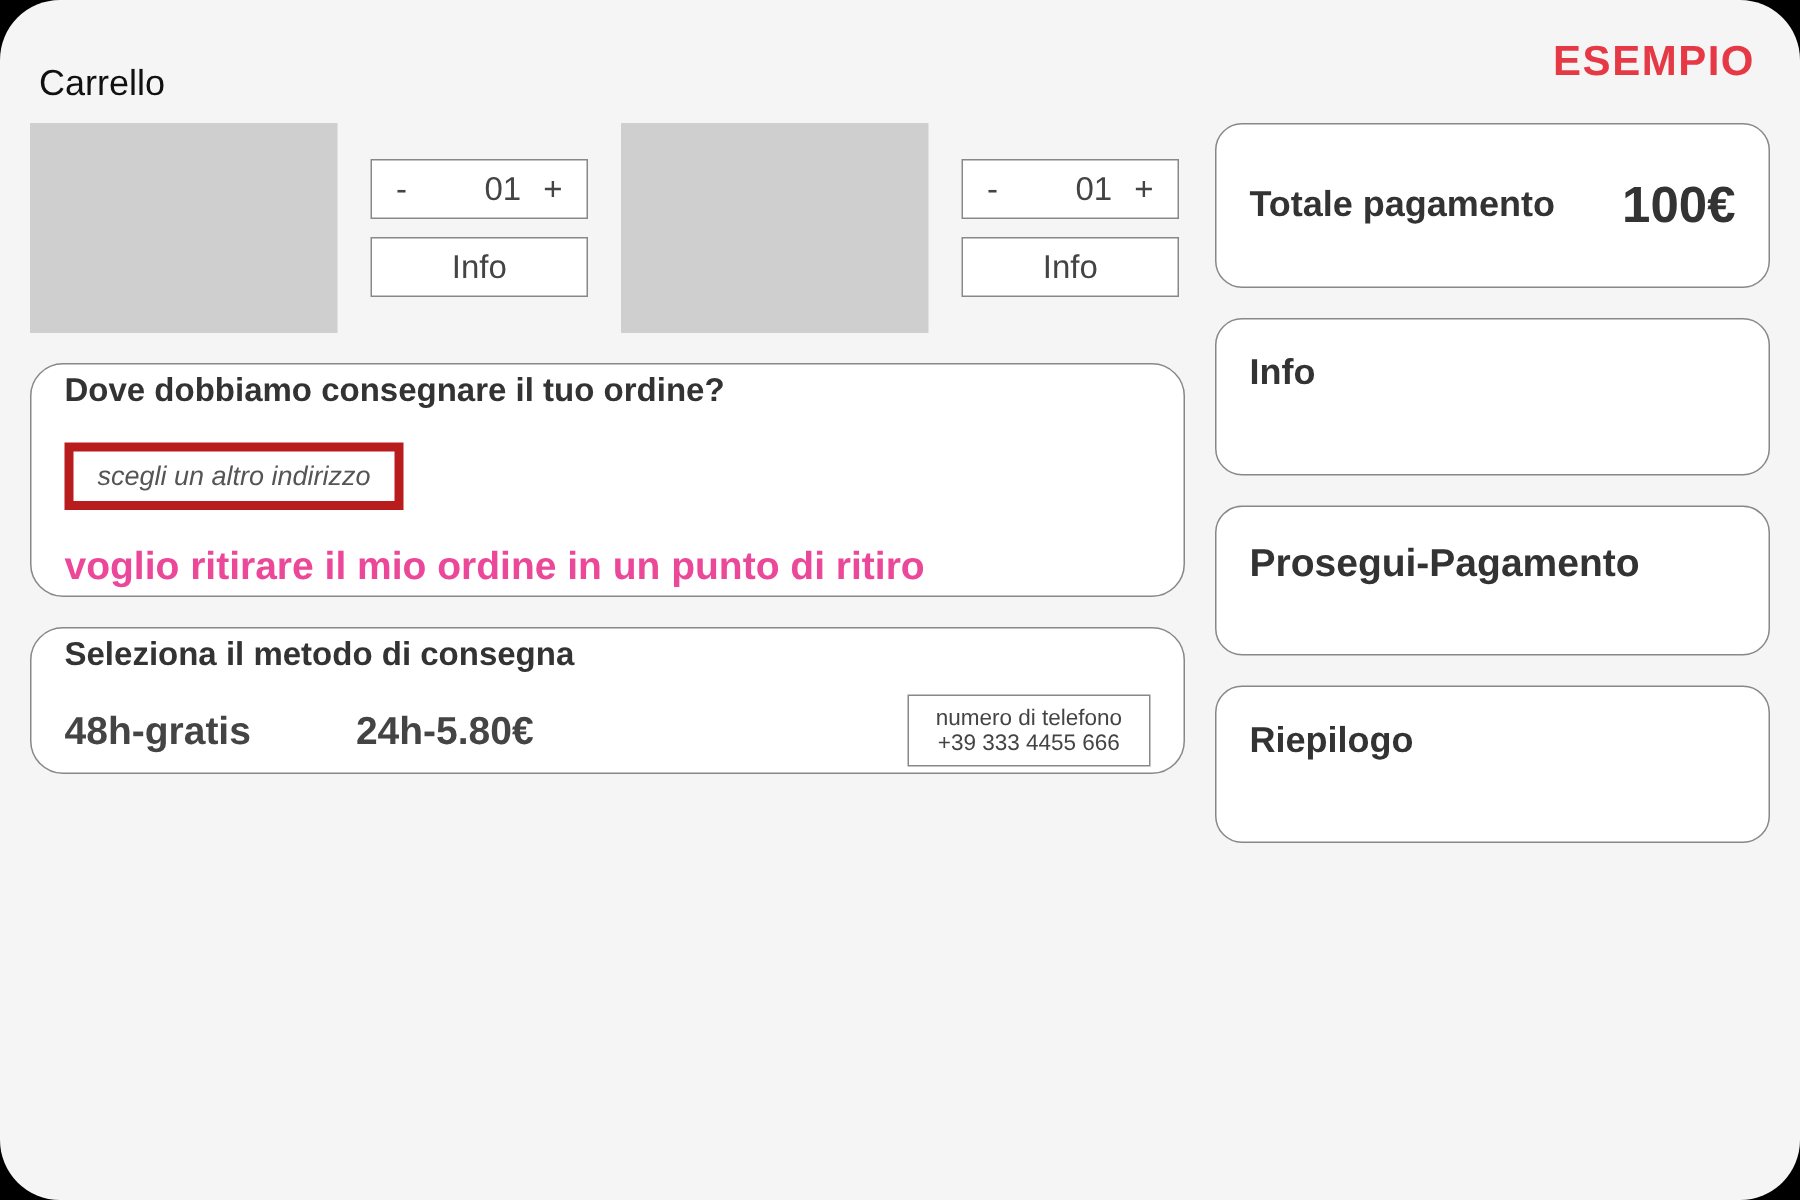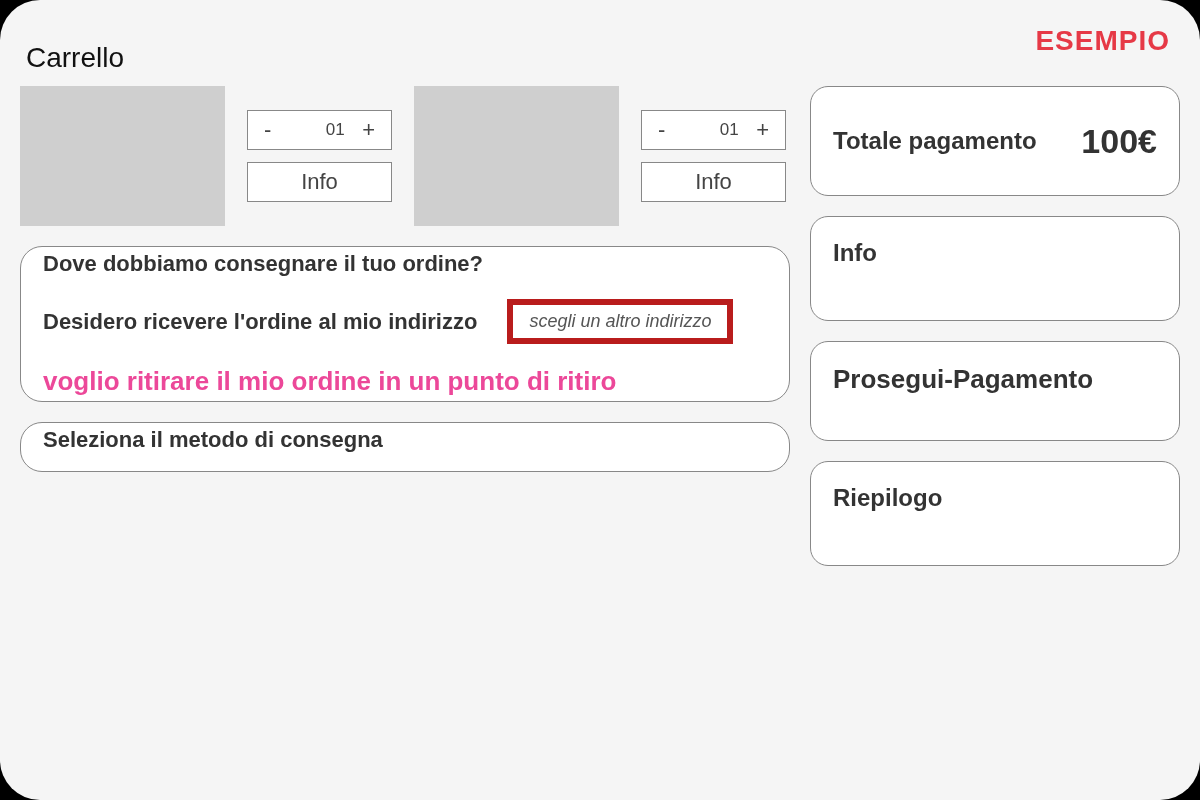--- a/index.html
+++ b/index.html
@@ -37,21 +37,21 @@
       border-radius: 999px;
       padding: 10px 50px;
       display: inline-block;
       font-size: 26px;
       font-weight: 500;
       color: #222;
       margin-top: 12px;
       margin-left: 0;
     }
     .page-title {
-      font-size: 28px;
+      font-size: 24px;
       font-weight: 400;
       color: #111;
       margin: 22px 0 12px 6px;
     }
     .main-layout {
       display: flex;
       gap: 20px;
     }
     .left-col {
       flex: 1;
@@ -92,21 +92,21 @@
       justify-content: space-between;
       align-items: center;
       padding: 6px 16px;
     }
     .qty-box .minus, .qty-box .plus {
       cursor: pointer;
       font-size: 22px;
       font-weight: 500;
     }
     .qty-box .qty-val {
-      font-size: 17px;
+      font-size: 22px;
       margin-left: 37px;
     }
     .info-btn {
       cursor: pointer;
       font-weight: 400;
     }
     .panel {
       border: 1px solid #888;
       background: #fff;
       border-radius: 22px;
@@ -243,28 +243,35 @@
             <span class="qty-val">01</span>
             <span class="plus">+</span>
           </div>
           <div class="info-btn">Info</div>
         </div>
       </div>
 
       <div class="panel delivery-panel">
         <div class="panel-question">Dove dobbiamo consegnare il tuo ordine?</div>
         <div class="address-row">
-          <div class="address-text">Desidero ricevere l'ordine al mio indirizzo</div>
           <div class="choose-address-btn">scegli un altro indirizzo</div>
         </div>
         <div class="pickup-text">voglio ritirare il mio ordine in un punto di ritiro</div>
       </div>
 
       <div class="panel shipping-panel">
         <div class="panel-question">Seleziona il metodo di consegna</div>
+        <div class="shipping-options">
+          <div class="shipping-opt">48h-gratis</div>
+          <div class="shipping-opt">24h-5.80€</div>
+          <div class="phone-box">
+            <div class="phone-label">numero di telefono</div>
+            <div class="phone-number">+39 333 4455 666</div>
+          </div>
+        </div>
       </div>
 
     </div>
 
     <div class="right-col">
       <div class="side-card total-card">
         <span class="total-label">Totale pagamento</span>
         <span class="total-amount">100€</span>
       </div>
       <div class="side-card info-card">

